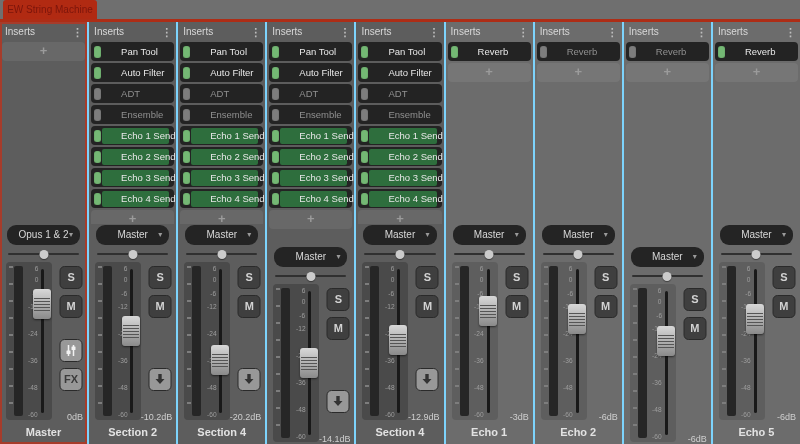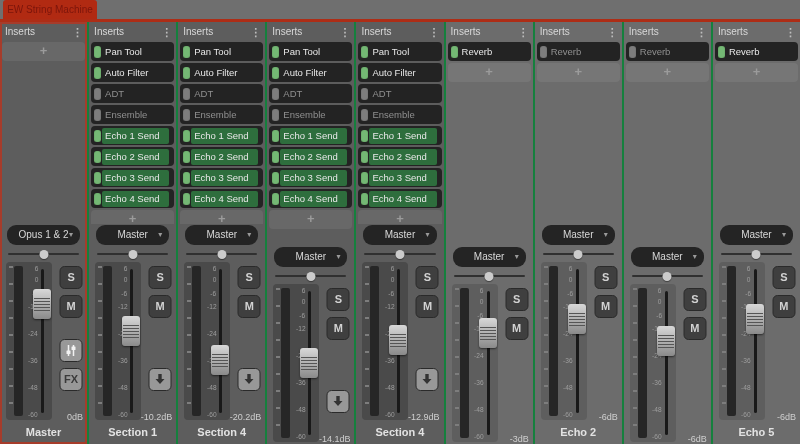--- a/index.html
+++ b/index.html
@@ -1,17 +1,17 @@
 <!DOCTYPE html>
 <html><head>
 <meta charset="utf-8">
 <style>
   html,body { margin:0; padding:0; background:#2d2d2d; }
   * { box-sizing:border-box; }
-  #app { width:800px; height:444px; background:#15803d; position:relative; overflow:hidden;
+  #app { width:800px; height:444px; background:#7dd3fc; position:relative; overflow:hidden;
          font-family:"Liberation Sans", sans-serif; -webkit-font-smoothing:antialiased; }
 
   
   .topbar { height:22px; background:#6f6f6f; position:relative; }
   .tab { position:absolute; left:3px; top:0; width:94px; height:19px; background:#b12a12;
          border-radius:3px 3px 0 0; color:#7c150b; font-size:10px; line-height:19px;
          text-align:center; white-space:nowrap; overflow:hidden; }
   .topbar-line { position:absolute; left:0; right:0; bottom:0; height:3px; background:#ad2d16; }
 
   
@@ -27,21 +27,21 @@
   .inserts { flex:1 1 auto; padding:2px 2px 0; overflow:hidden; }
   .insert { position:relative; height:19px; margin-bottom:2px; background:#232323; border-radius:4px;
             color:#e8e8e8; font-size:9.5px; line-height:19px; white-space:nowrap; }
   .insert.off { color:#909090; }
   .led { position:absolute; left:3px; top:3.5px; width:7px; height:12px; border-radius:2.5px;
          background:#74b874; box-shadow: inset 0 0 1px rgba(0,0,0,.5); }
   .insert.off .led { background:#7d7d7d; }
   .send-fill { display:none; position:absolute; left:11px; right:5px; top:1.5px; bottom:1.5px;
                background:#2e6e3d; border-radius:2px; }
   .insert.send .send-fill { display:block; }
-  .ins-label { position:relative; margin-left:14px; }
+  .ins-label { position:relative; margin-left:30px; }
   .plus-row { height:19px; margin-bottom:2px; background:rgba(255,255,255,0.07); border-radius:4px;
               text-align:center; color:#9b9b9b; font-size:13px; line-height:18px; font-weight:bold; }
 
   .dropdown { flex:none; height:20px; margin:1px 7px 3px; background:#242424; border-radius:9px;
               position:relative; color:#d8d8d8; font-size:10px; line-height:20px; text-align:center; }
   .dd-arrow { position:absolute; right:7px; top:0; color:#9a9a9a; font-size:8px; }
 
   .pan { flex:none; height:12px; margin:0 8px 2px; position:relative; }
   .pan-line { position:absolute; left:0; right:0; top:5px; height:2px; background:#303030; border-radius:1px; }
   .pan-knob { position:absolute; top:1.5px; width:9px; height:9px; border-radius:50%; background:#cccccc;
@@ -214,21 +214,21 @@
       </div>
       <div class="btn-col">
             <div class="btn dark" style="top: 4px;">S</div>
             <div class="btn dark" style="top: 33px;">M</div>
             <div class="btn light" style="top: 106px;"><span><svg width="11" height="12" viewBox="0 0 11 12">
                   <path d="M5.5 11 L1 6 H3.8 V1 H7.2 V6 H10 Z" fill="#333"></path>
                 </svg></span></div>
           </div>
       <div class="db-readout">-10.2dB</div>
     </div>
-    <div class="strip-name">Section 1</div>
+    <div class="strip-name">Section 2</div>
   </div>
       <div class="strip">
     <div class="strip-header">
       <span class="hdr-label">Inserts</span>
       <span class="kebab">⋮</span>
     </div>
     <div class="inserts">
           <div class="insert">
     <span class="led"></span>
     
@@ -527,20 +527,21 @@
             </div>
         <div class="track"></div>
         <div class="cap" style="top: 33.76px;"></div>
       </div>
       <div class="btn-col">
             <div class="btn dark" style="top: 4px;">S</div>
             <div class="btn dark" style="top: 33px;">M</div>
           </div>
       <div class="db-readout">-3dB</div>
     </div>
+    <div class="strip-name">Echo 1</div>
   </div>
       <div class="strip light">
     <div class="strip-header">
       <span class="hdr-label">Inserts</span>
       <span class="kebab">⋮</span>
     </div>
     <div class="inserts">
           <div class="insert off">
     <span class="led"></span>
     

